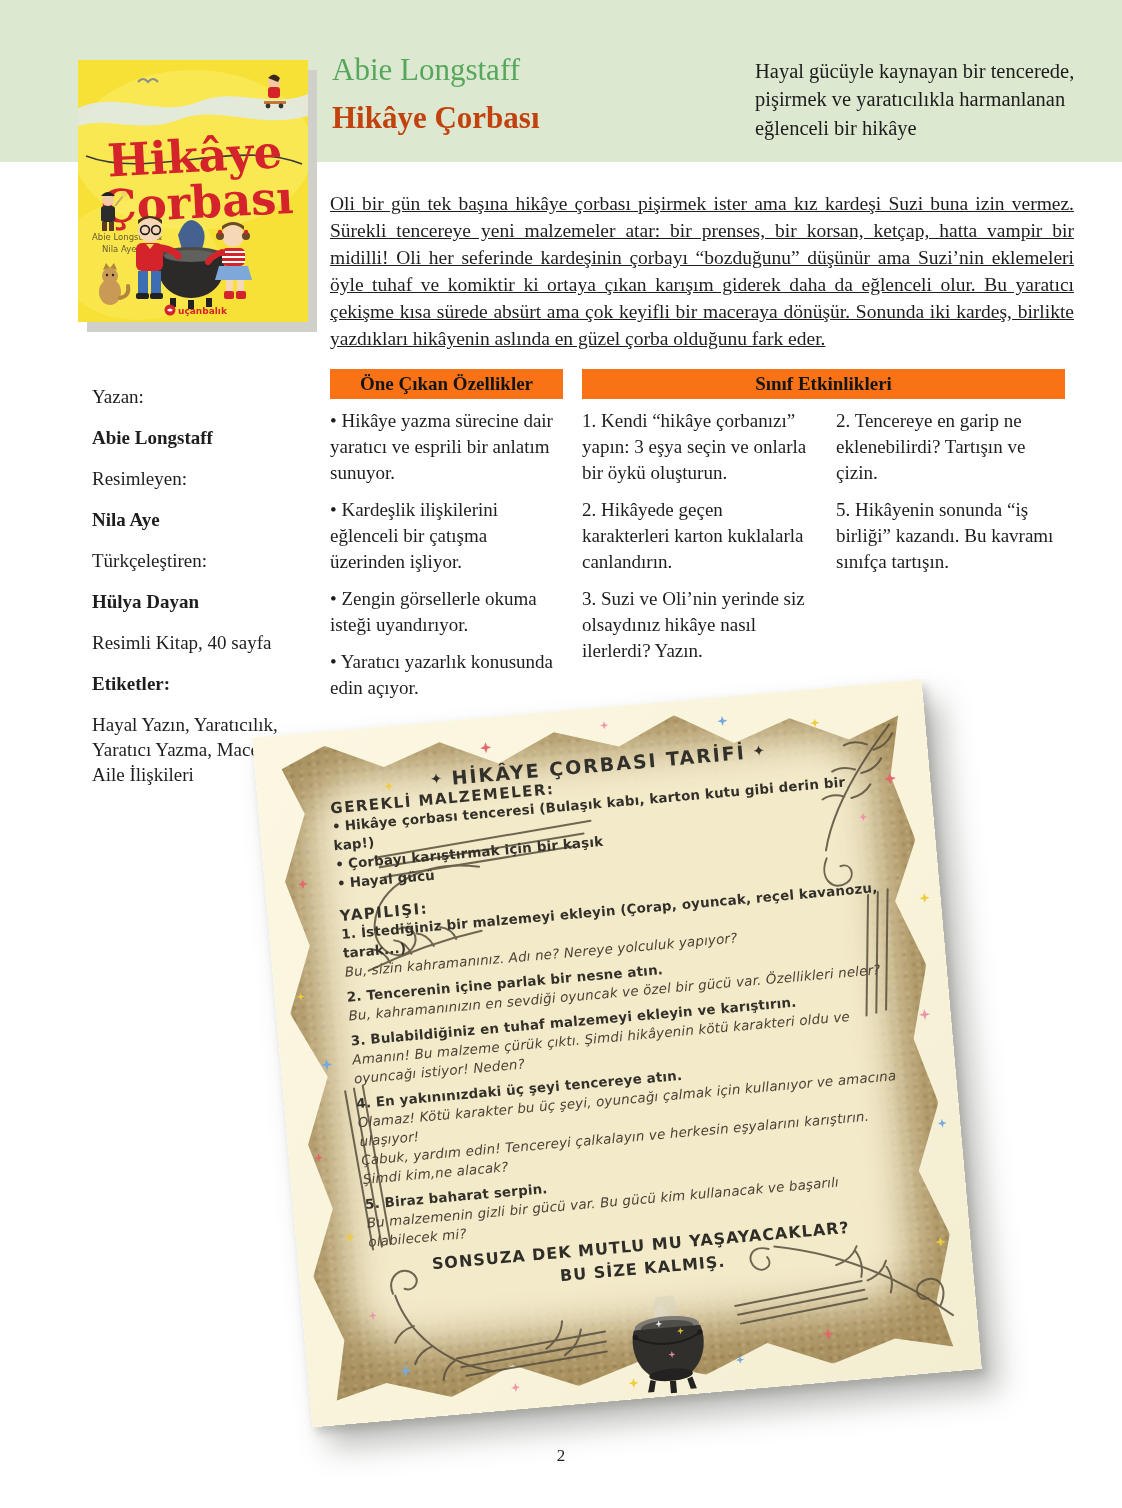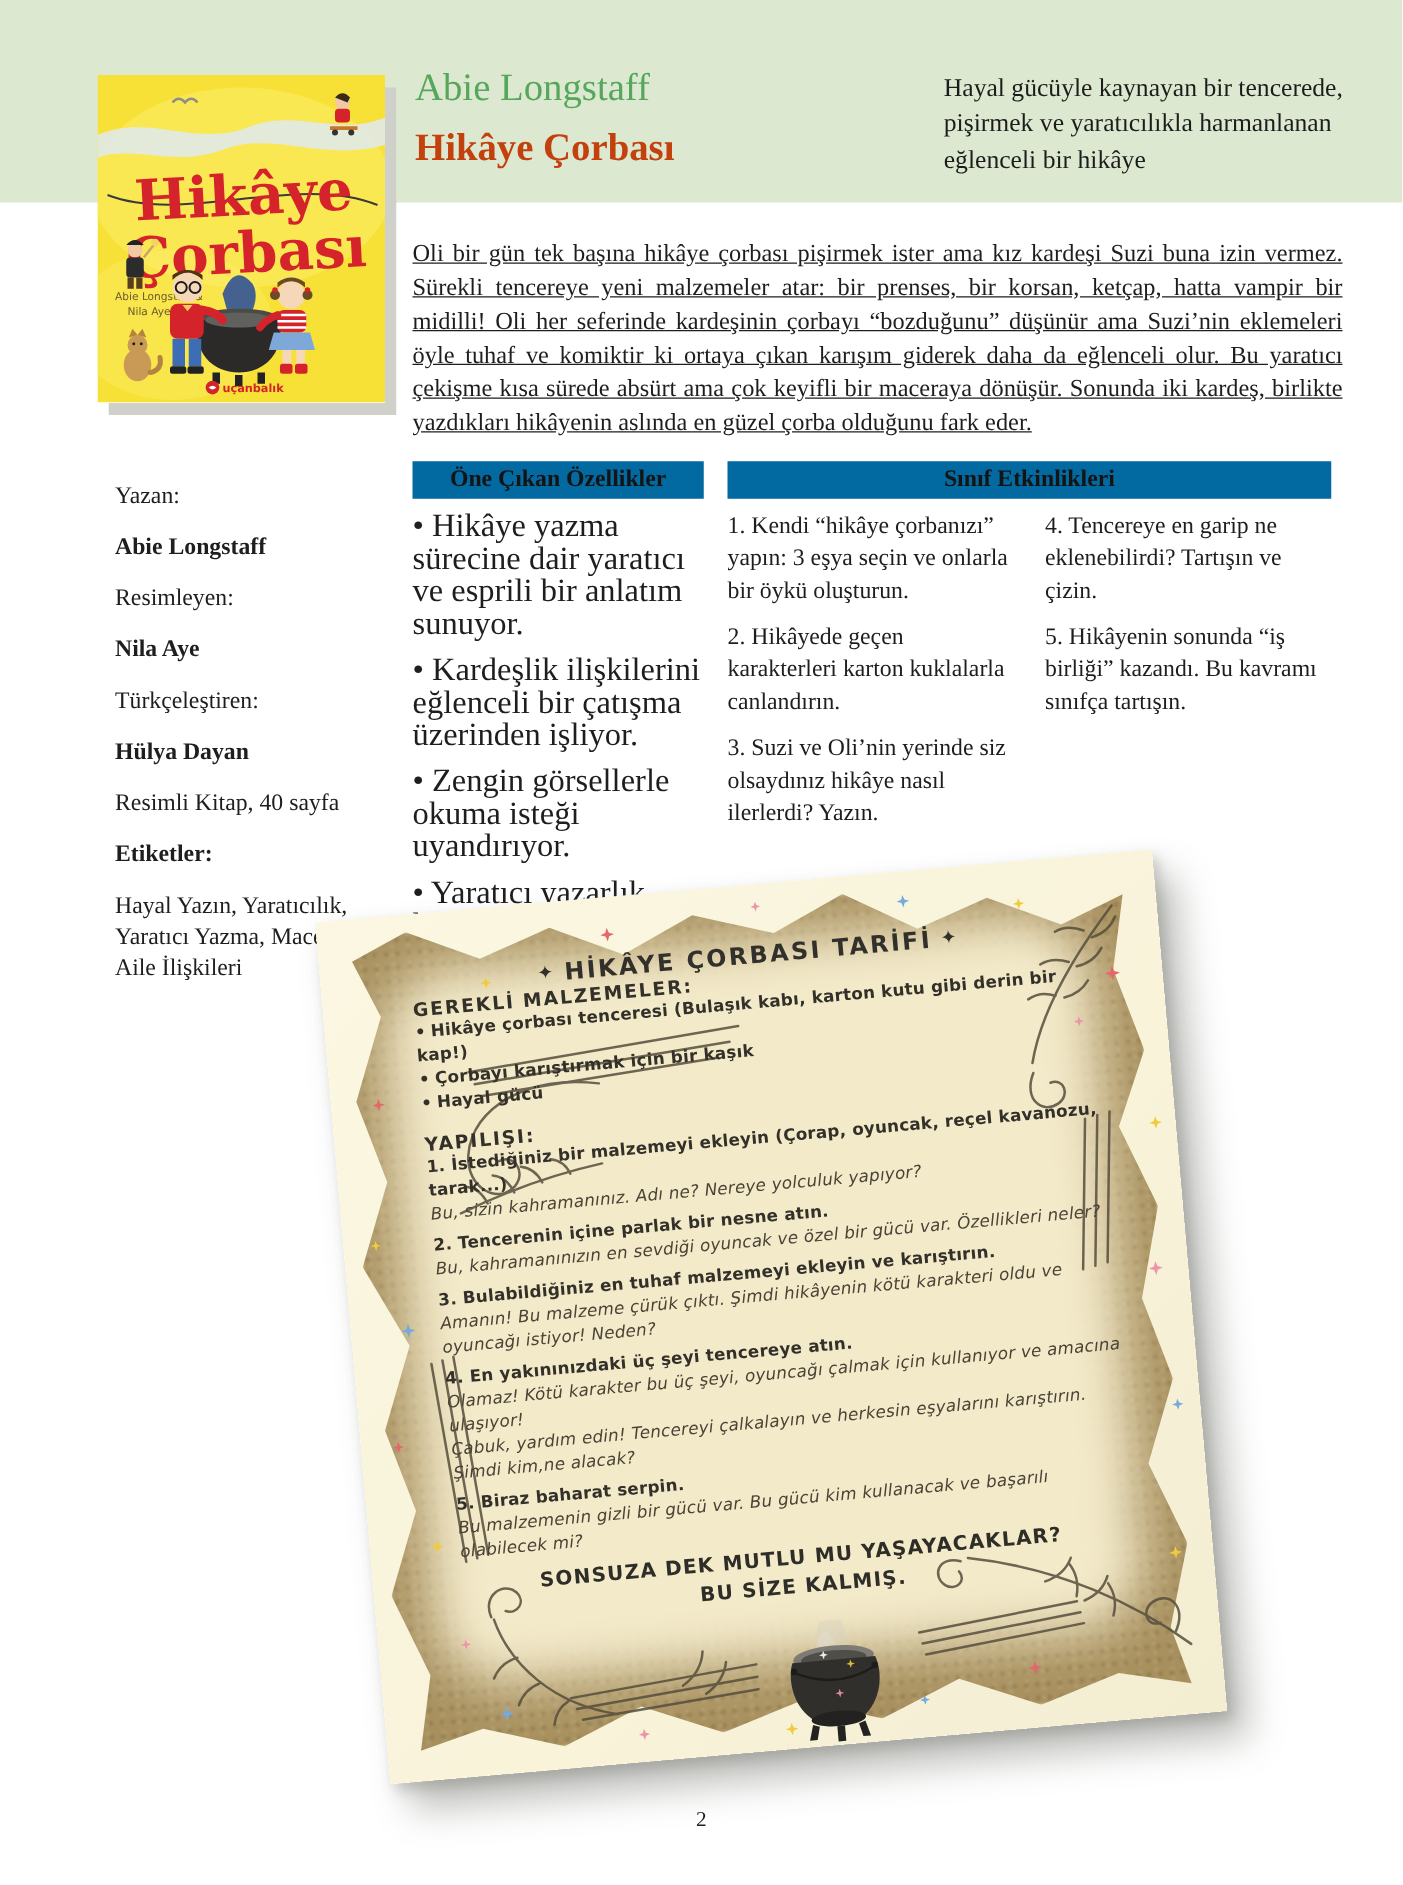--- a/index.html
+++ b/index.html
@@ -15,25 +15,25 @@
   .cover svg{display:block;}
   
   .description{position:absolute;left:330px;top:190px;width:744px;margin:0;
                font-size:19.5px;line-height:27px;text-align:justify;text-decoration:underline;}
   
   .info{position:absolute;left:76px;top:368px;width:244px;font-size:19px;line-height:25px;}
   .info p{margin:16px;}
   .grp{margin-bottom:9px;}
   .b{font-weight:bold;}
   
-  .col-header{position:absolute;height:30px;background:#0369a1;display:flex;align-items:center;
+  .col-header{position:absolute;height:30px;background:#f97316;display:flex;align-items:center;
               justify-content:center;font-weight:bold;font-size:19px;color:#141414;}
   .features-header{left:330px;top:369px;width:233px;}
   .activities-header{left:582px;top:369px;width:483px;}
-  .features-list{position:absolute;left:330px;top:408px;width:233px;font-size:26px;line-height:26px;}
+  .features-list{position:absolute;left:330px;top:408px;width:233px;font-size:19px;line-height:26px;}
   .features-list p{margin:0 0 11px 0;}
   .act-col{position:absolute;top:408px;width:233px;font-size:19px;line-height:26px;}
   .act-col p{margin:0 0 11px 0;}
   .act-col1{left:582px;}
   .act-col2{left:836px;}
   
   .parchment{position:absolute;left:252px;top:738px;width:672px;height:692px;
              transform:rotate(-5deg);transform-origin:0 0;
              background:linear-gradient(135deg,#fbf7e2 0%,#f8f3d9 60%,#f3edd2 100%);
              box-shadow:16px 22px 30px rgba(110,110,104,.45), 4px 6px 10px rgba(120,120,115,.35);}
@@ -212,21 +212,21 @@
     <p><span class="blt">•</span> <span>Yaratıcı yazarlık konusunda edin açıyor.</span></p>
   </section>
 
   <div class="col-header activities-header">Sınıf Etkinlikleri</div>
   <section class="act-col act-col1">
     <p>1. Kendi “hikâye çorbanızı” yapın: 3 eşya seçin ve onlarla bir öykü oluşturun.</p>
     <p>2. Hikâyede geçen karakterleri karton kuklalarla canlandırın.</p>
     <p>3. Suzi ve Oli’nin yerinde siz olsaydınız hikâye nasıl ilerlerdi? Yazın.</p>
   </section>
   <section class="act-col act-col2">
-    <p>4. Tencereye en garip ne eklenebilirdi? Tartışın ve çizin.</p>
+    <p>2. Tencereye en garip ne eklenebilirdi? Tartışın ve çizin.</p>
     <p>5. Hikâyenin sonunda “iş birliği” kazandı. Bu kavramı sınıfça tartışın.</p>
   </section>
 
   <div class="parchment">
     <div class="burn">
         <div class="burn-inner"></div>
       </div>
 
     <svg class="decor" width="672" height="692" viewBox="0 0 672 692">
       <defs>

